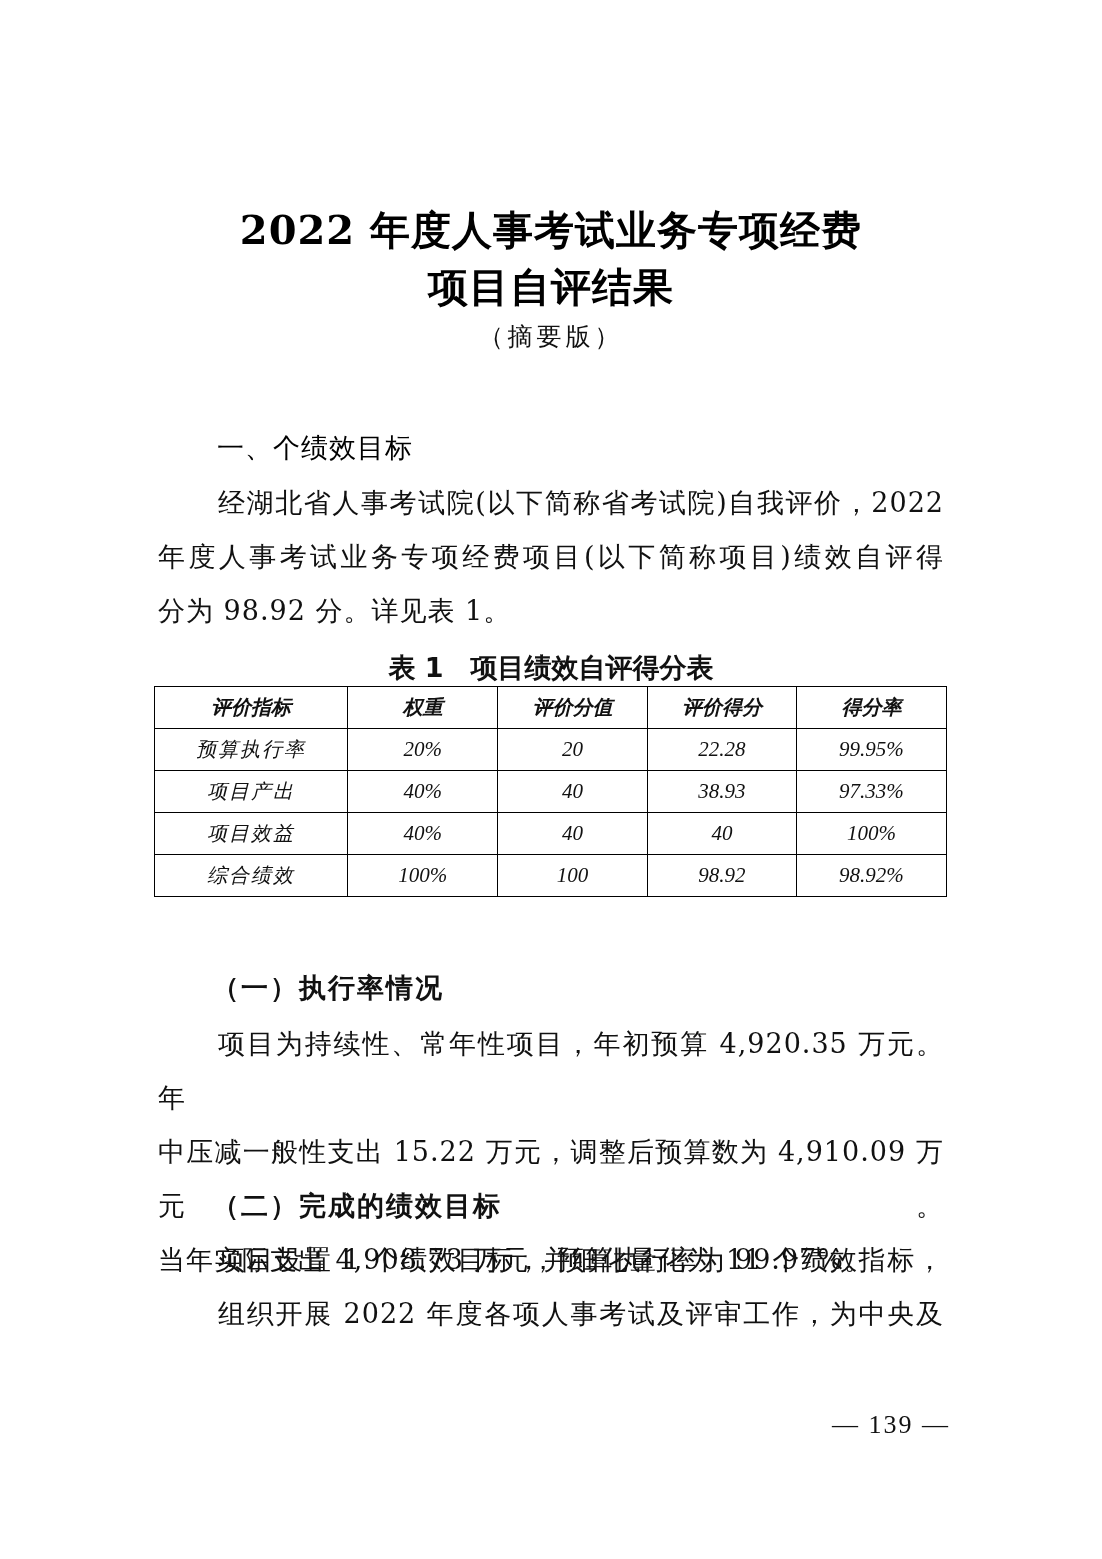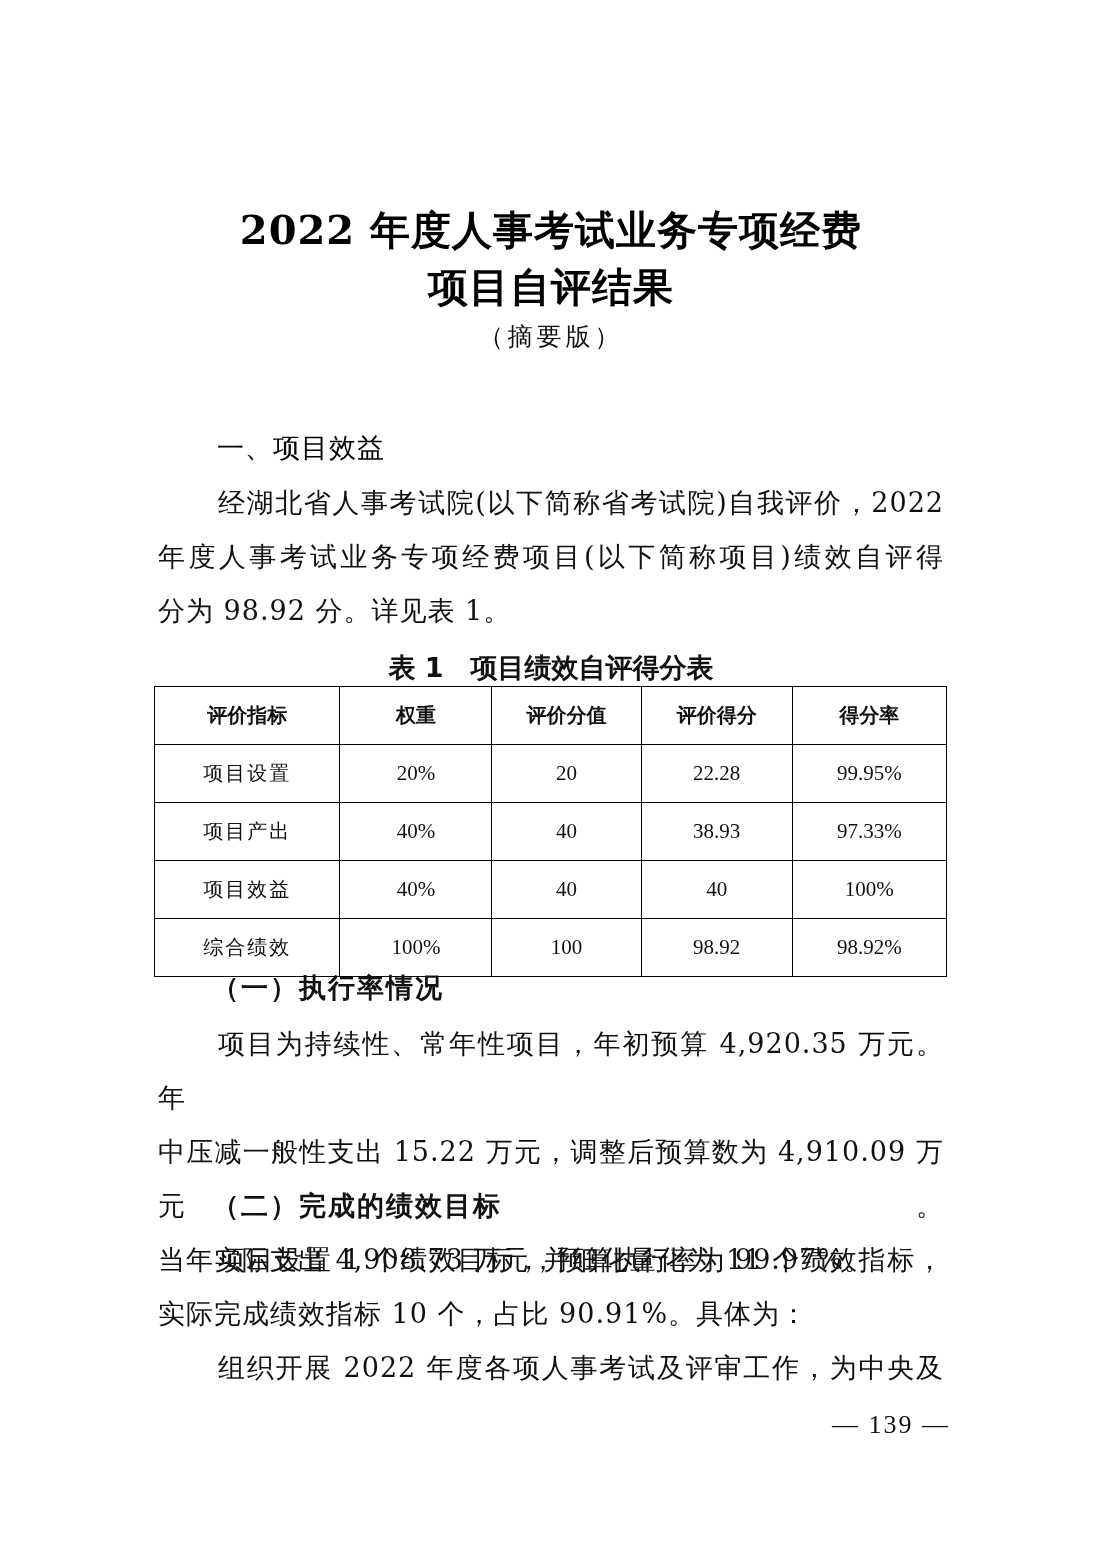--- a/index.html
+++ b/index.html
@@ -34,40 +34,40 @@
     .para .line.last { text-align-last: left; }
     .table-caption {
       position: absolute; top: 650px; left: 0; width: 1102px; text-align: center;
       font-family: "DejaVu Sans", "Liberation Sans", sans-serif; font-weight: bold; font-size: 27px;
     }
     table.score {
       position: absolute; top: 686px; left: 154px; width: 793px;
       border-collapse: collapse; font-size: 21px;
     }
     table.score th, table.score td {
-      border: 1.5px solid #000; text-align: center; height: 41px; padding: 8px;
+      border: 1.5px solid #000; text-align: center; height: 41px; padding: 0; font-style: italic;
     }
     table.score th { font-family: "DejaVu Sans", "Liberation Sans", sans-serif; font-weight: bold; font-size: 20px; }
     table.score td { font-family: "Liberation Serif", "DejaVu Serif", serif; }
     table.score td.rowlabel { font-family: "DejaVu Serif", serif; letter-spacing: 2px; font-size: 20px; }
     .pagenum {
       position: absolute; top: 1410px; left: 820px; width: 130px; text-align: right;
       font-family: "Liberation Serif", serif; font-size: 26px; letter-spacing: 2px;
     }
   </style>
 </head>
 <body>
 
 <div class="page">
 
   <div class="title l1">2022 年度人事考试业务专项经费</div>
   <div class="title l2">项目自评结果</div>
   <div class="subtitle">（摘要版）</div>
 
-  <div class="h1" style="top:430px;">一、项目效益</div>
+  <div class="h1" style="top:430px;">一、个绩效目标</div>
 
   <div class="para" style="top:476px;">
     <span class="line">经湖北省人事考试院(以下简称省考试院)自我评价，2022</span>
     <span class="line" style="text-indent:0;">年度人事考试业务专项经费项目(以下简称项目)绩效自评得</span>
     <span class="line last" style="text-indent:0;">分为 98.92 分。详见表 1。</span>
   </div>
 
   <div class="table-caption">表 1　项目绩效自评得分表</div>
 
   <table class="score">
@@ -75,21 +75,21 @@
       <tr>
         <th style="width:194px;">评价指标</th>
         <th style="width:150px;">权重</th>
         <th style="width:150px;">评价分值</th>
         <th style="width:149px;">评价得分</th>
         <th style="width:150px;">得分率</th>
       </tr>
     </thead>
     <tbody>
       <tr>
-        <td class="rowlabel">项目设置</td>
+        <td class="rowlabel">预算执行率</td>
         <td>20%</td>
         <td>20</td>
         <td>22.28</td>
         <td>99.95%</td>
       </tr>
       <tr>
         <td class="rowlabel">项目产出</td>
         <td>40%</td>
         <td>40</td>
         <td>38.93</td>
@@ -118,18 +118,17 @@
   <div class="para" style="top:1017px;">
     <span class="line">项目为持续性、常年性项目，年初预算 4,920.35 万元。年</span>
     <span class="line" style="text-indent:0;">中压减一般性支出 15.22 万元，调整后预算数为 4,910.09 万元。</span>
     <span class="line last" style="text-indent:0;">当年实际支出 4,908.73 万元，预算执行率为 99.97%。</span>
   </div>
 
   <div class="h2" style="top:1188px;">（二）完成的绩效目标</div>
 
   <div class="para" style="top:1233px;">
     <span class="line">项目设置 1 个绩效目标，并细化量化为 11 个绩效指标，</span>
-    <span class="line last" style="text-indent:0;">实际完成绩效指标 10 个，占比 90.91%。具体为：</span>
     <span class="line">组织开展 2022 年度各项人事考试及评审工作，为中央及</span>
   </div>
 
   <div class="pagenum">— 139 —</div>
 </div>
 
 </body></html>

